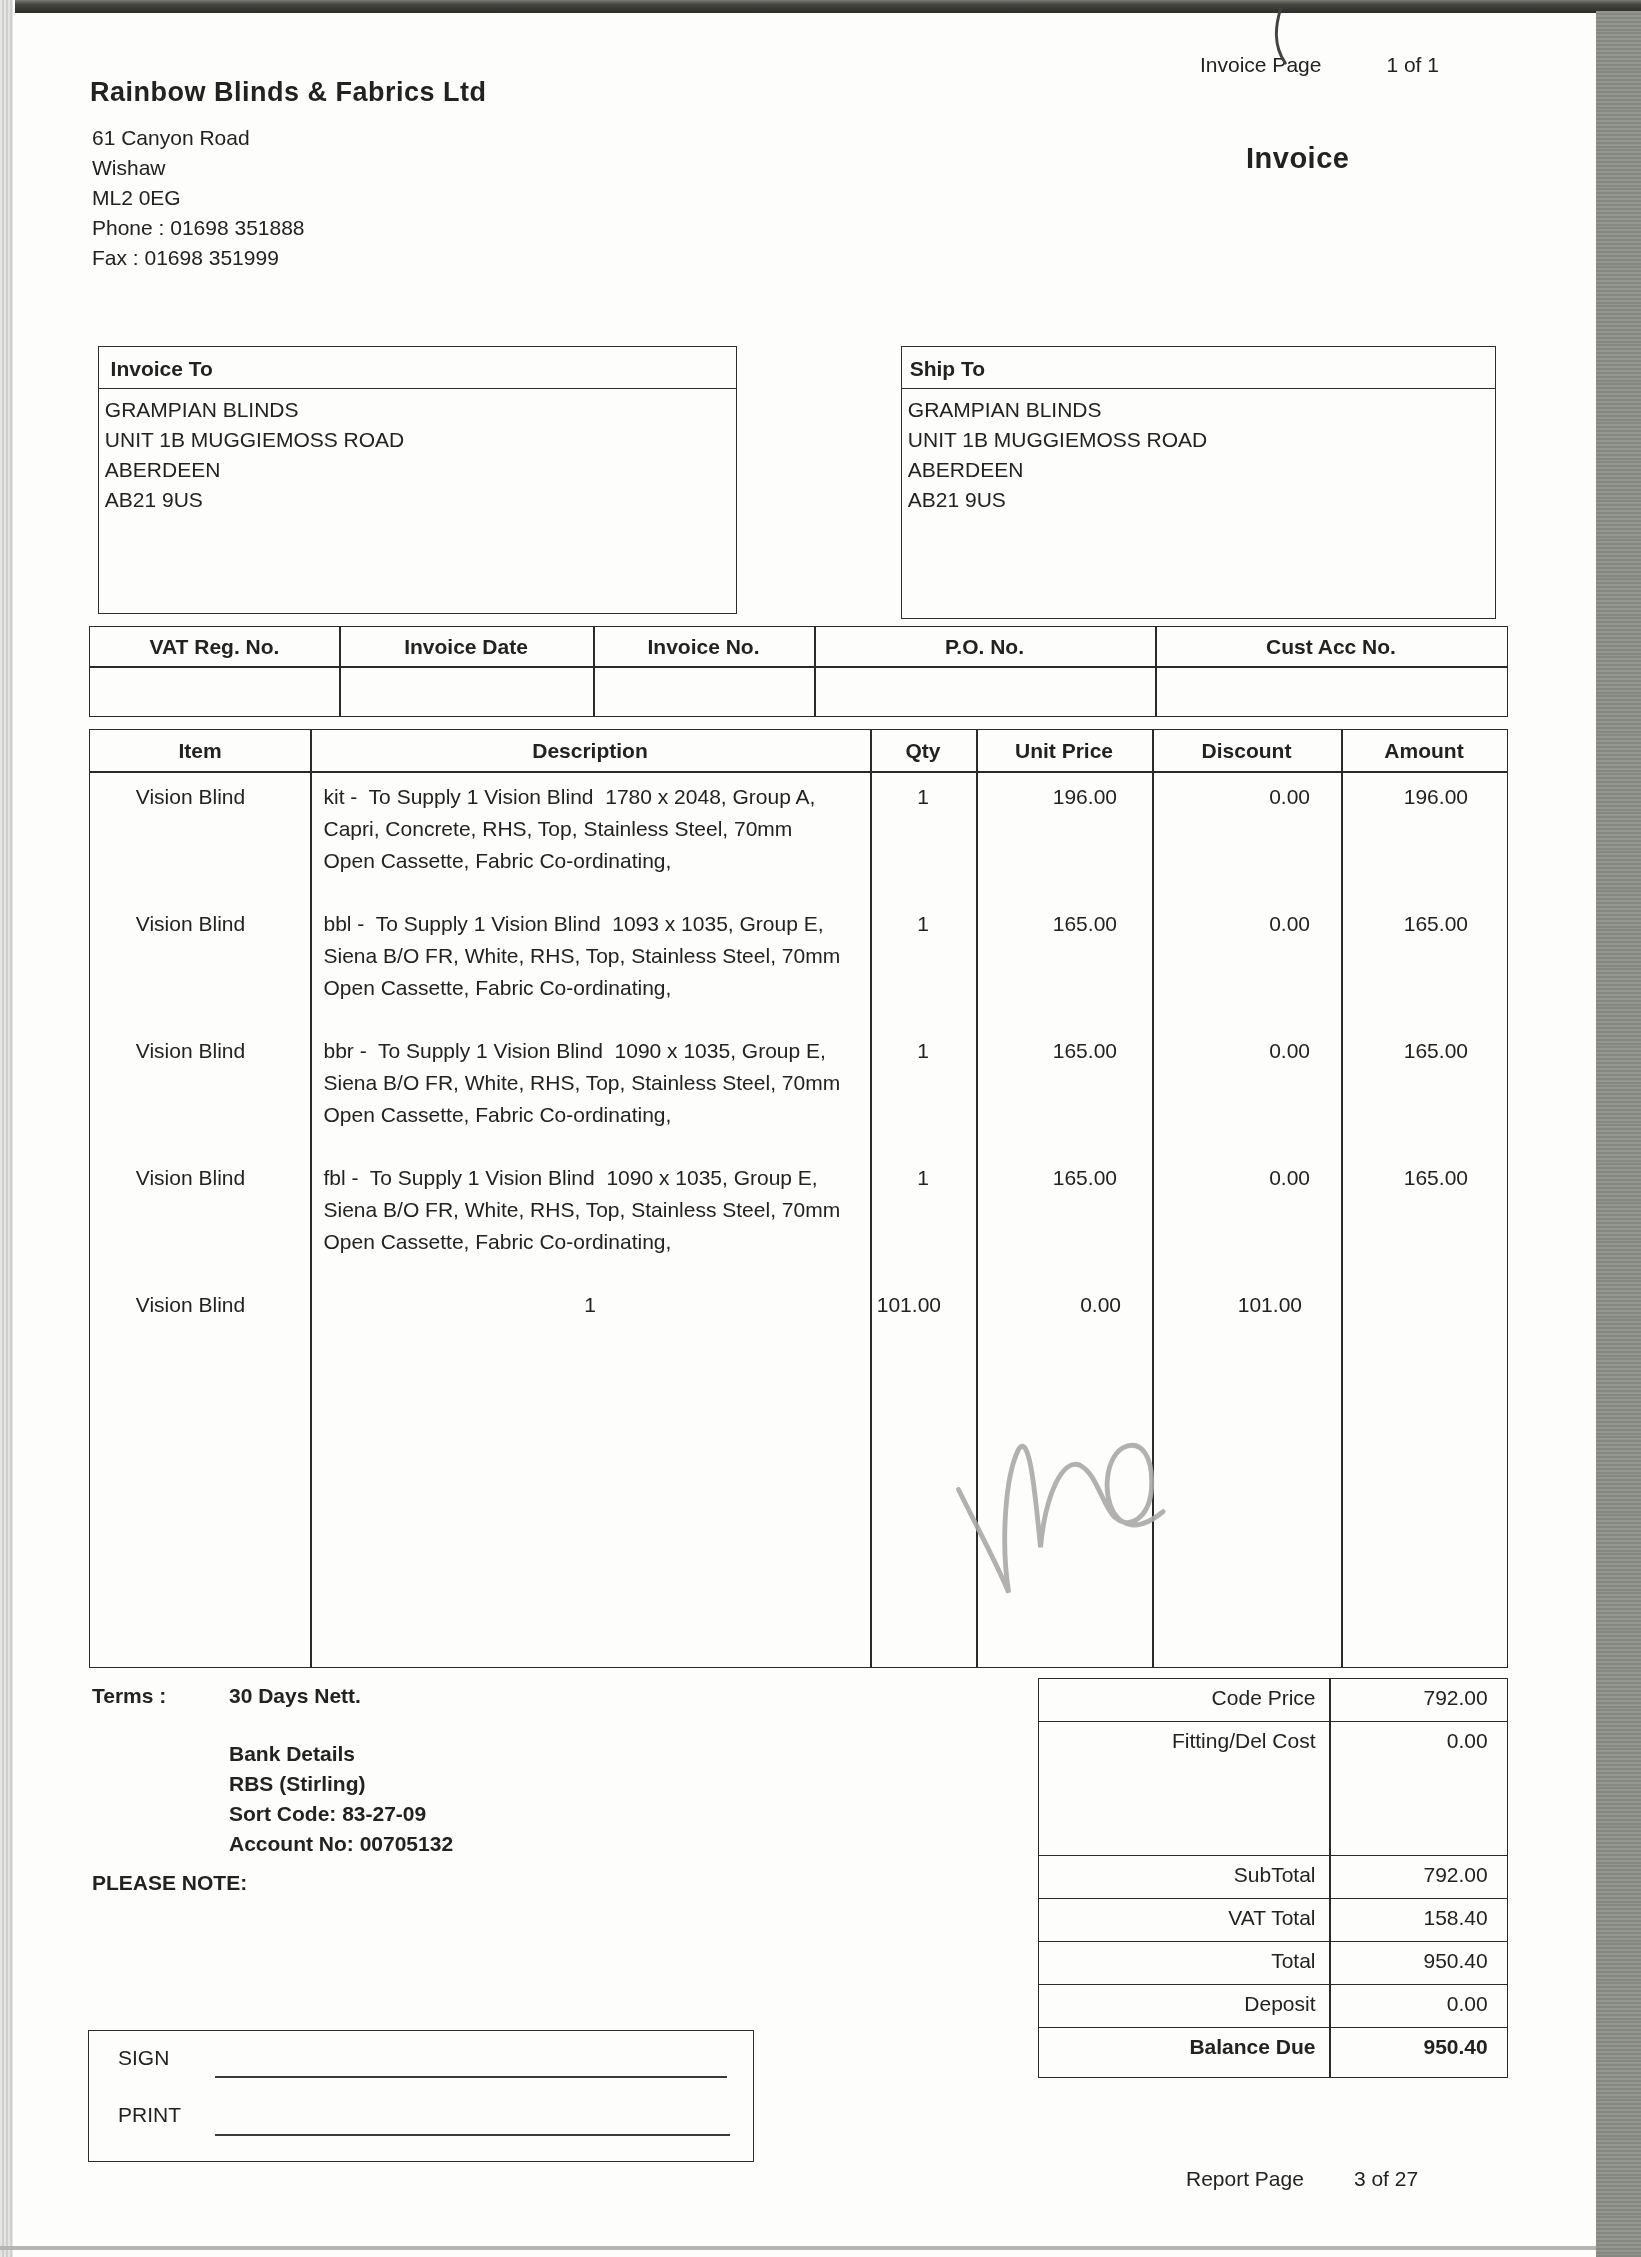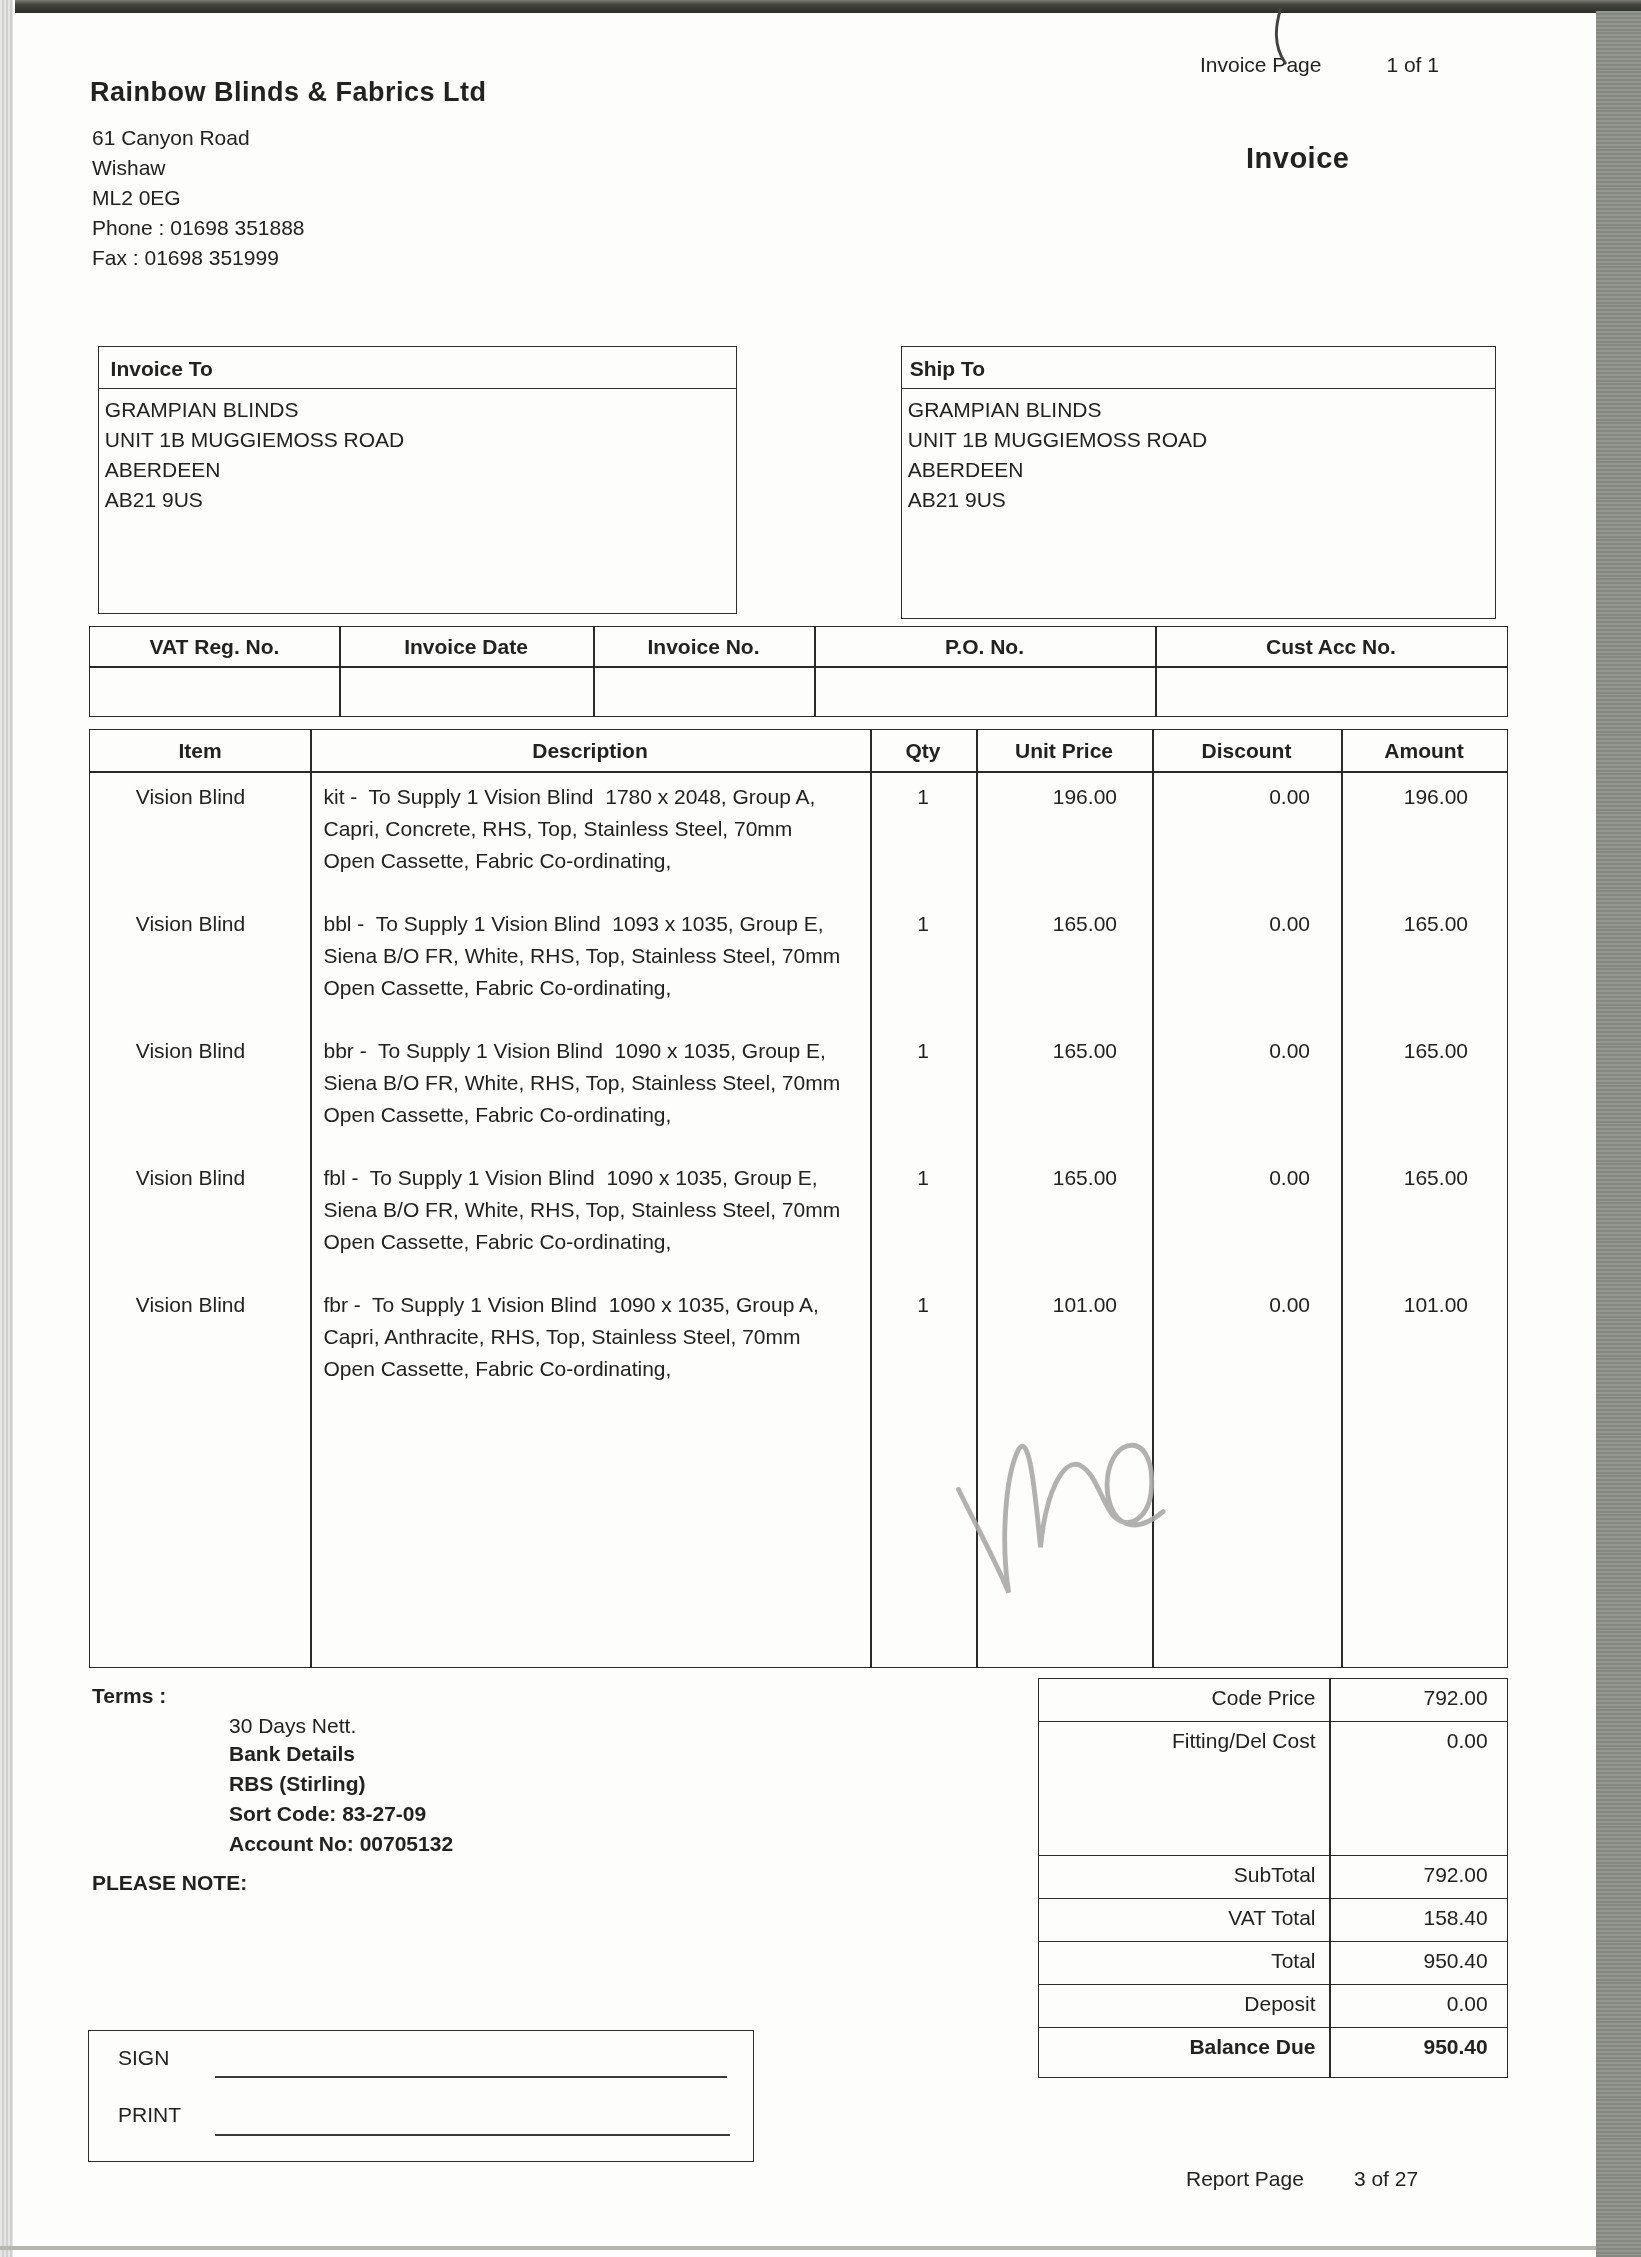--- a/index.html
+++ b/index.html
@@ -55,21 +55,21 @@
   .cell-item{text-align:center;padding-right:19px;}
   .cell-desc{padding:0 21px 0 13.5px;white-space:pre-wrap;}
   .cell-qty{text-align:center;}
   .cell-unit{text-align:right;padding-right:35px;}
   .cell-disc{text-align:right;padding-right:31px;}
   .cell-amt{text-align:right;padding-right:39px;}
   .tbl-vline{position:absolute;top:0;bottom:0;width:1.9px;background:#2a2a28;}
 
   
   .terms-label{left:92px;top:1684px;font-size:21px;font-weight:bold;}
-  .terms-value{left:229px;top:1684px;font-size:21px;font-weight:normal;margin-top:30px;}
+  .terms-value{left:229px;top:1684px;font-size:21px;font-weight:bold;}
   .bank-block{left:229px;top:1739px;font-size:21px;font-weight:bold;line-height:30px;}
   .please-note{left:92px;top:1871px;font-size:21px;font-weight:bold;}
   .note-body{left:92px;top:1912px;width:883px;font-size:20px;line-height:30px;}
 
   
   .totals-table{left:1038px;top:1678px;width:470px;height:400px;border:1.9px solid #2a2a28;box-sizing:border-box;position:absolute;}
   .totals-row{display:flex;border-bottom:1.9px solid #2a2a28;box-sizing:border-box;}
   .totals-row:last-child{border-bottom:none;}
   .totals-label{width:290px;text-align:right;padding:6.8px 13.5px 0 0;font-size:21px;box-sizing:border-box;}
   .totals-value{flex:1;text-align:right;padding:6.8px 19.3px 0 0;font-size:21px;box-sizing:border-box;}
@@ -192,21 +192,20 @@
       <div class="item-row">
         <div class="cell-item">Vision Blind</div>
         <div class="cell-desc">fbl -  To Supply 1 Vision Blind  1090 x 1035, Group E, Siena B/O FR, White, RHS, Top, Stainless Steel, 70mm Open Cassette, Fabric Co-ordinating,</div>
         <div class="cell-qty">1</div>
         <div class="cell-unit">165.00</div>
         <div class="cell-disc">0.00</div>
         <div class="cell-amt">165.00</div>
       </div>
       <div class="item-row">
         <div class="cell-item">Vision Blind</div>
-        <div class="cell-desc">fbr -  To Supply 1 Vision Blind  1090 x 1035, Group A, Capri, Anthracite, RHS, Top, Stainless Steel, 70mm Open Cassette, Fabric Co-ordinating,</div>
         <div class="cell-qty">1</div>
         <div class="cell-unit">101.00</div>
         <div class="cell-disc">0.00</div>
         <div class="cell-amt">101.00</div>
       </div>
     </div>
   </div>
 
   <svg class="abs" style="left:937px;top:1419px;" width="237" height="193" viewBox="0 0 245 200">
     <path d="M 22 73

